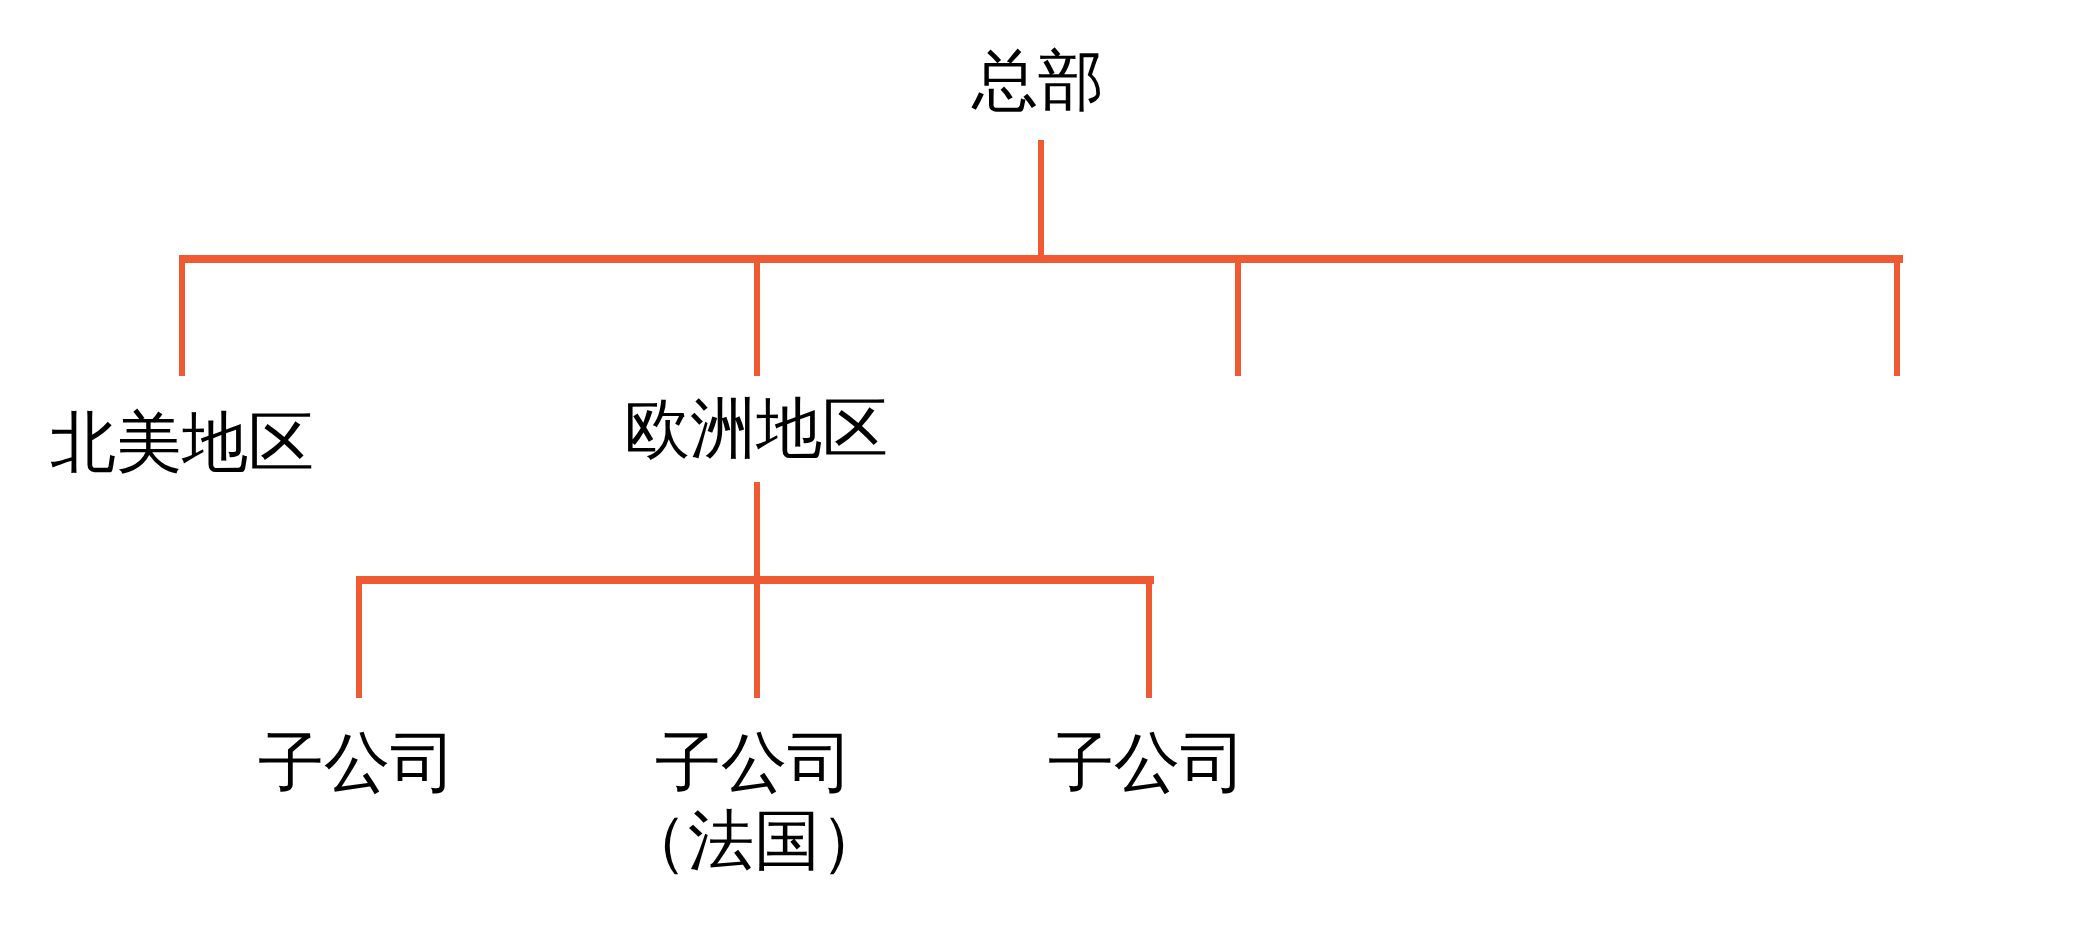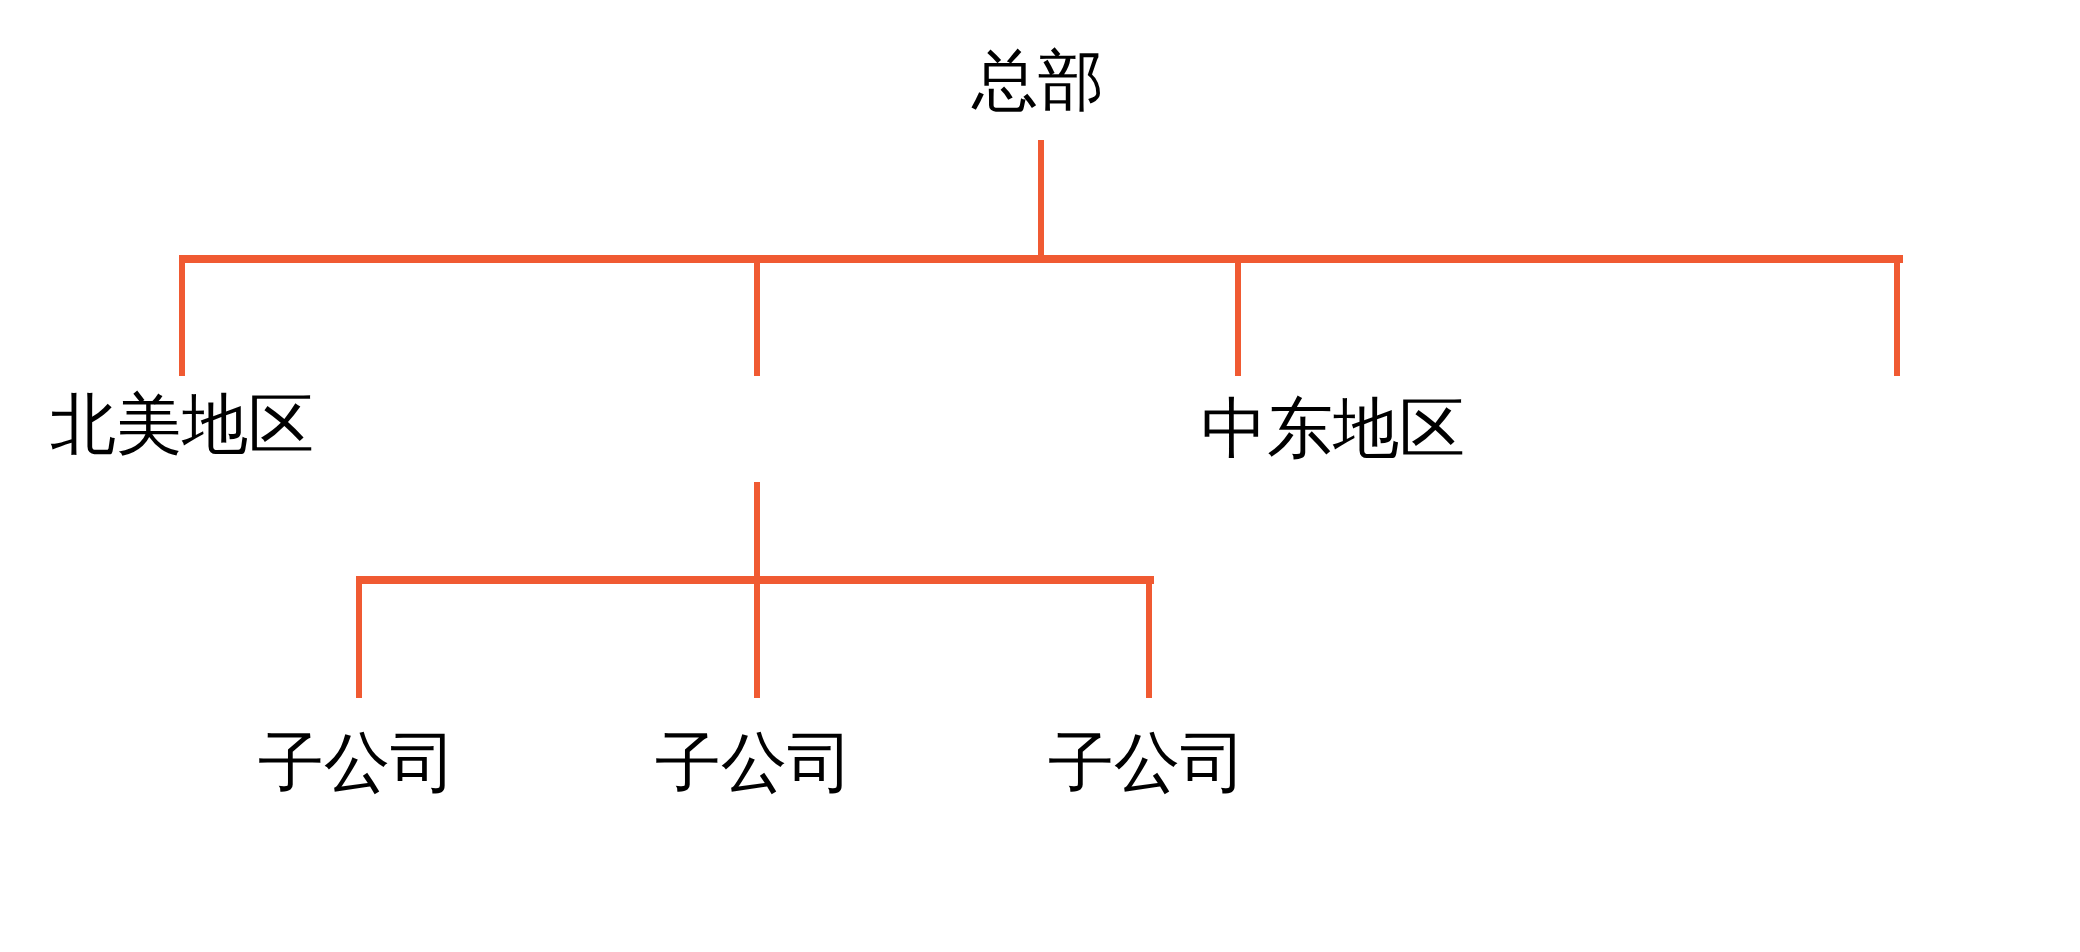--- a/index.html
+++ b/index.html
@@ -40,35 +40,36 @@
 
   <div class="line" style="left:730px;  top:482px;  width:6px;    height:216px;"></div>
   <div class="line" style="left:332px;  top:576px;  width:798px;  height:8px;"></div>
   <div class="line" style="left:332px;  top:576px;  width:6px;    height:122px;"></div>
   <div class="line" style="left:1122px; top:576px;  width:6px;    height:122px;"></div>
 
   <div class="node" style="left:1014px; top:42px;">
     <span>总部</span>
   </div>
 
-  <div class="node" style="left:158px; top:386px;font-family:Liberation Serif, serif;">
+  <div class="node" style="left:158px; top:404px;font-family:Liberation Serif, serif;">
     <span>北美地区</span>
   </div>
 
+  <div class="node" style="left:732px; top:390px;">
+    <span>欧洲地区</span>
+  </div>
 
-  <div class="node" style="left:1309px; top:390px;">
-    <span>中东地区</span>
-  </div>
 
 
   <div class="node" style="left:333px; top:724px;">
     <span>子公司</span>
   </div>
 
   <div class="node" style="left:730px; top:724px;">
     <span>子公司</span>
+    <span>（法国）</span>
   </div>
 
   <div class="node" style="left:1123px; top:724px;">
     <span>子公司</span>
   </div>
 
 </div>
 
 </body></html>

